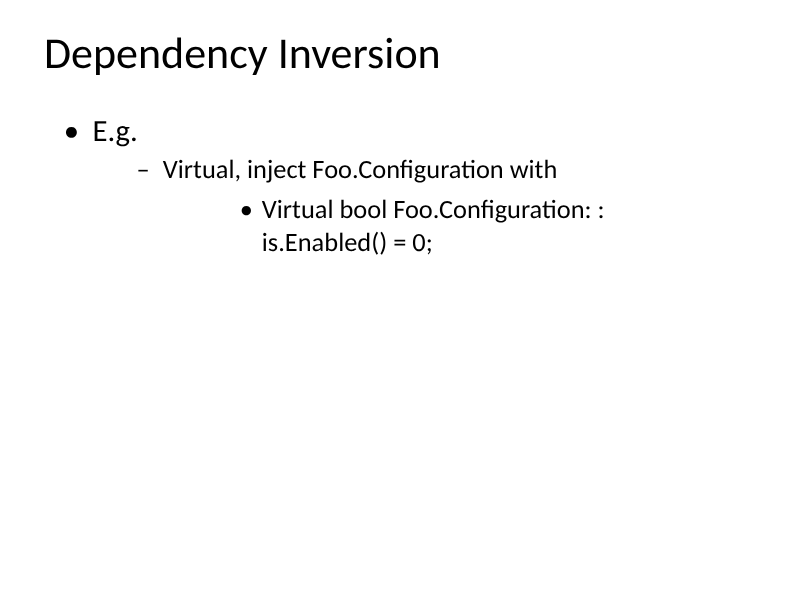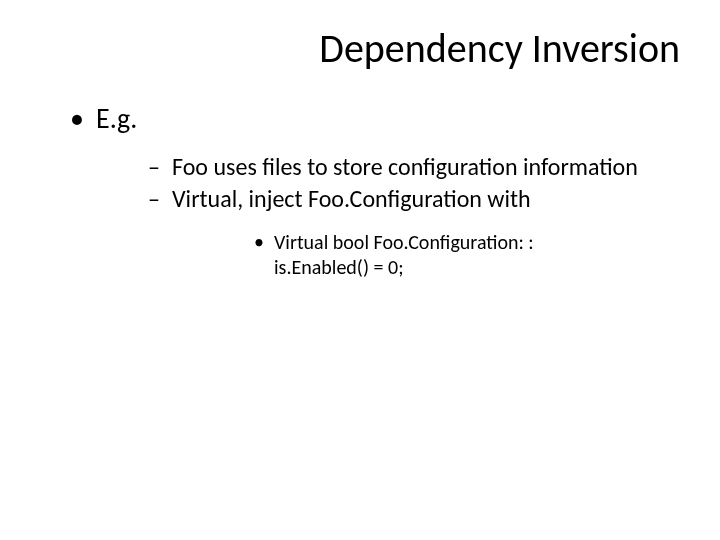--- a/index.html
+++ b/index.html
@@ -12,25 +12,25 @@
     color: #000;
   }
   .slide {
     box-sizing: border-box;
     width: 720px;
     height: 540px;
     padding: 18px 40px 0 40px;
   }
   .title {
     font-size: 40px;
-    text-align: right;
+    text-align: left;
     margin: 6px 0 28px 0;
     font-weight: 400;
   }
-  ul { margin: 16px; padding: 0; list-style: none; }
+  ul { margin: 4px; padding: 0; list-style: none; }
   .lvl1 > li {
     font-size: 28px;
     margin: 0 0 6px 0;
     padding-left: 40px;
     position: relative;
   }
   .lvl1 > li::before {
     content: "•";
     position: absolute;
     left: 14px;
@@ -43,21 +43,21 @@
     position: relative;
     line-height: 1.25;
   }
   .lvl2 > li::before {
     content: "–";
     position: absolute;
     left: 36px;
     top: 0;
   }
   .lvl3 > li {
-    font-size: 20px;
+    font-size: 24px;
     margin: 6px 0;
     padding-left: 86px;
     position: relative;
   }
   .lvl3 > li::before {
     content: "•";
     position: absolute;
     left: 66px;
     top: 0;
   }
@@ -66,23 +66,20 @@
 <body>
 
 <div class="slide">
   <h1 class="title">Dependency Inversion</h1>
 
   <ul class="lvl1">
     <li>
       <span>E.g.</span>
       <ul class="lvl2">
         <li>
-          <span>Foo uses files to store configuration information</span>
-        </li>
-        <li>
           <span>Virtual, inject Foo.Configuration with</span>
           <ul class="lvl3">
             <li>
               <span>Virtual bool Foo.Configuration: : is.Enabled() = 0;</span>
             </li>
           </ul>
         </li>
       </ul>
     </li>
   </ul>

